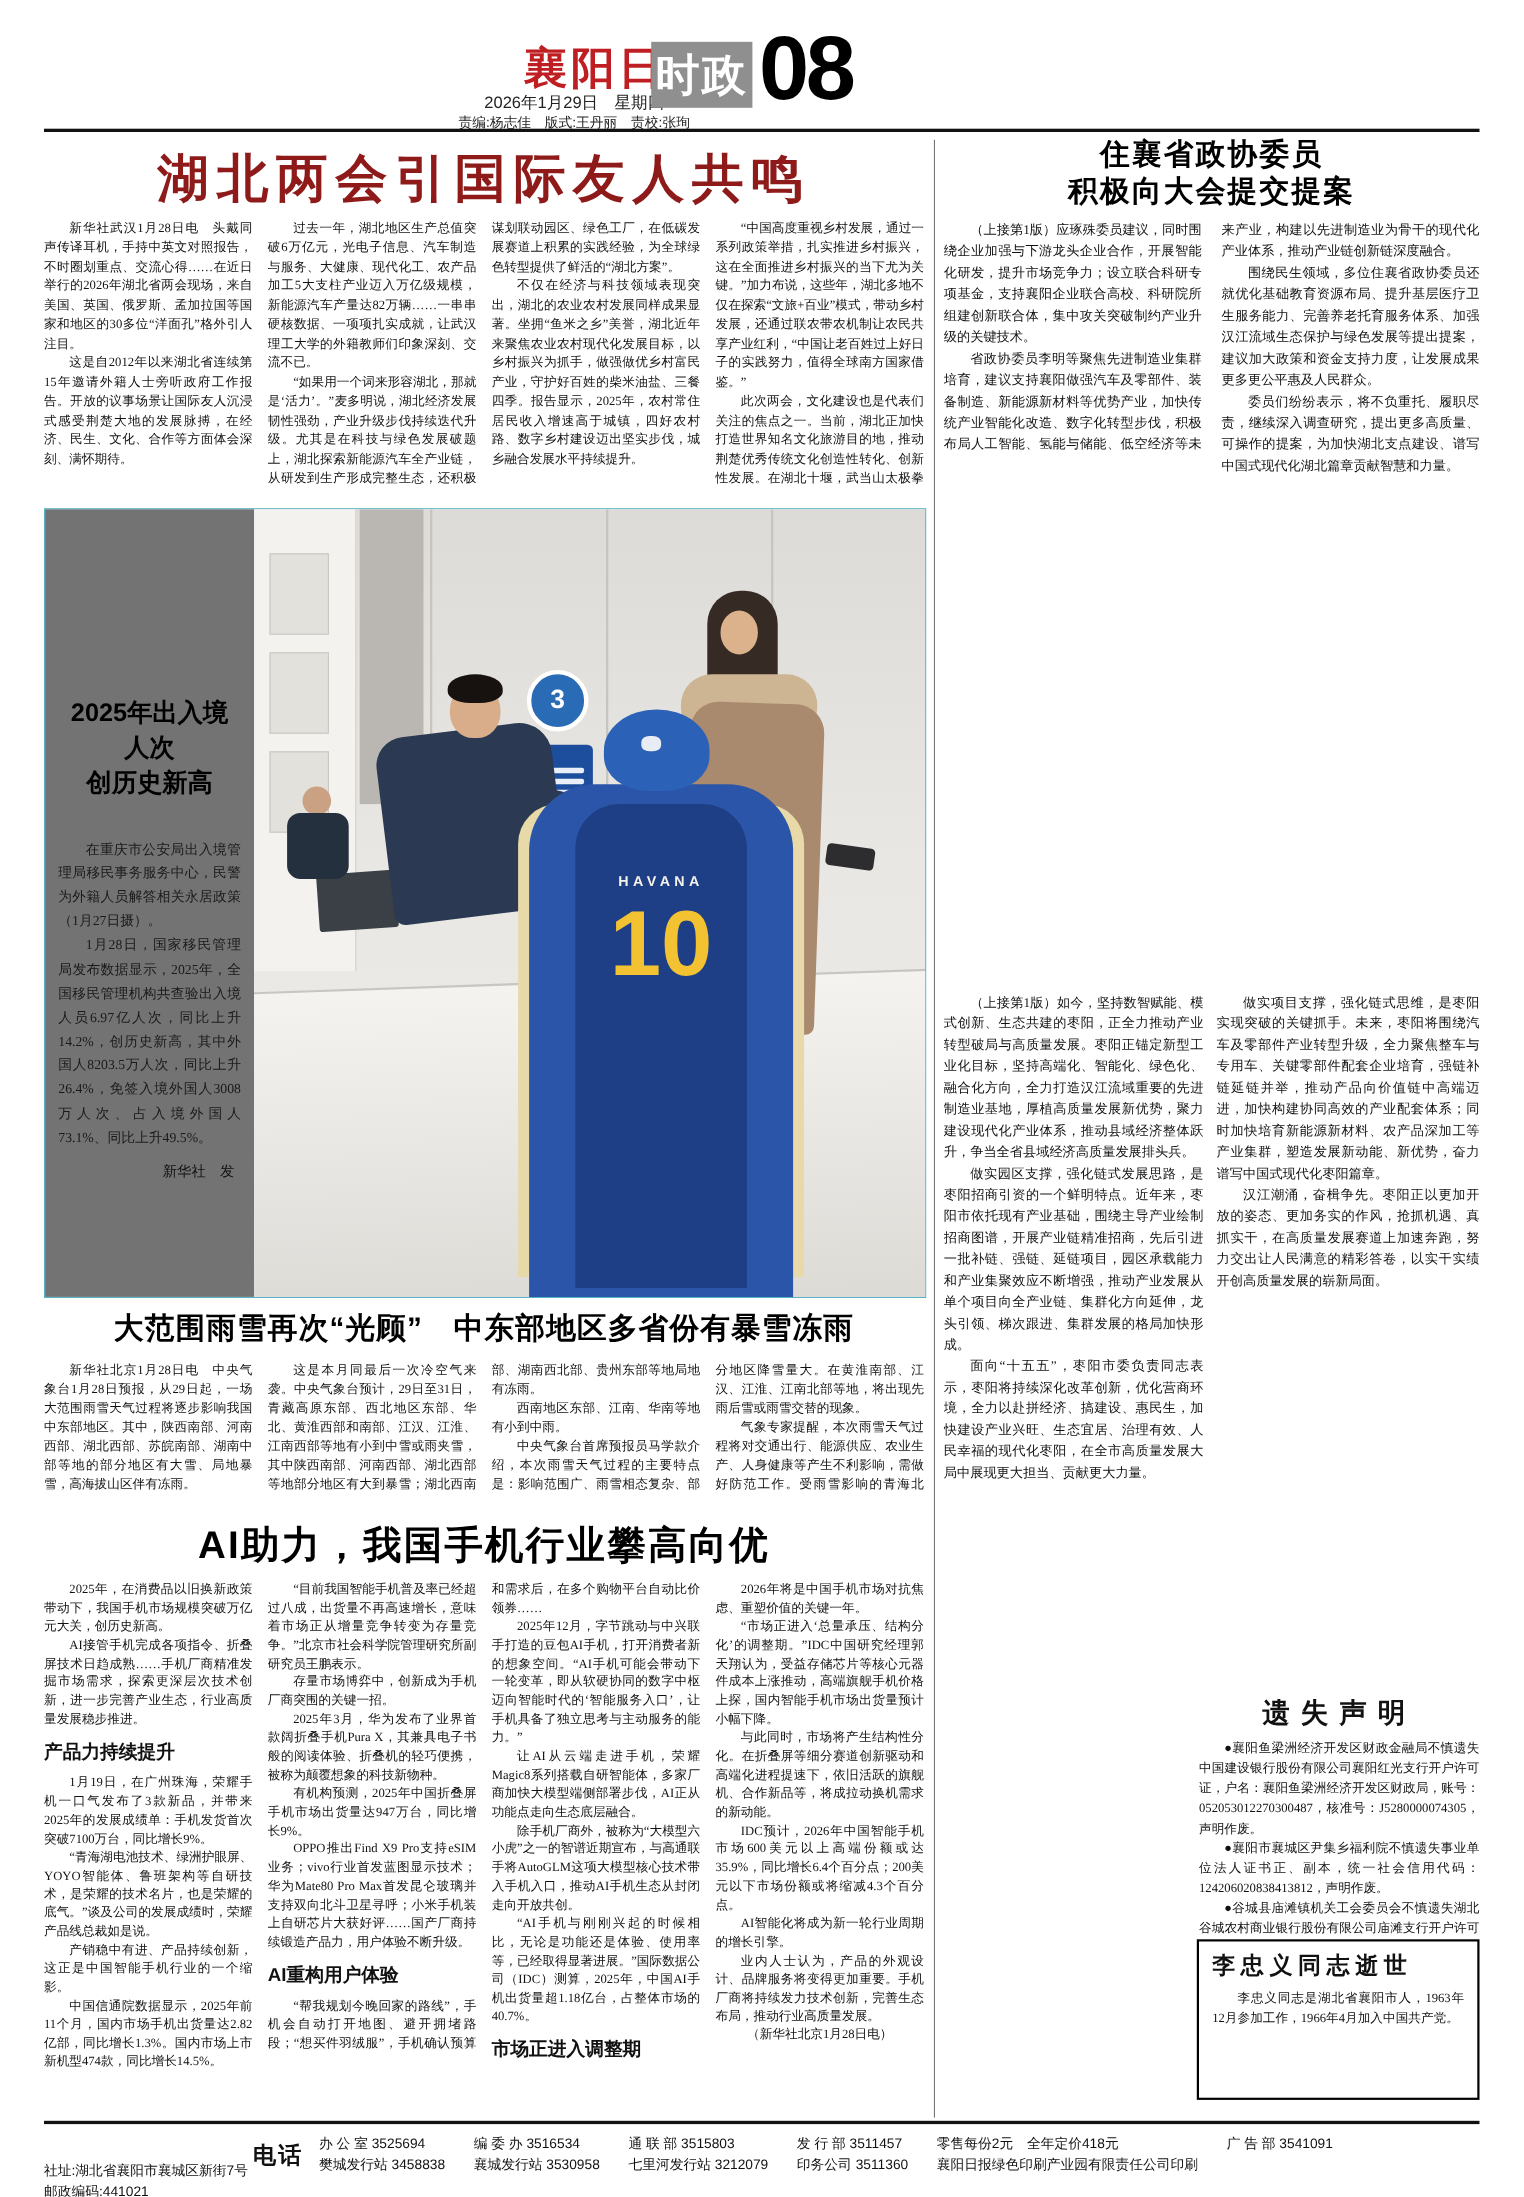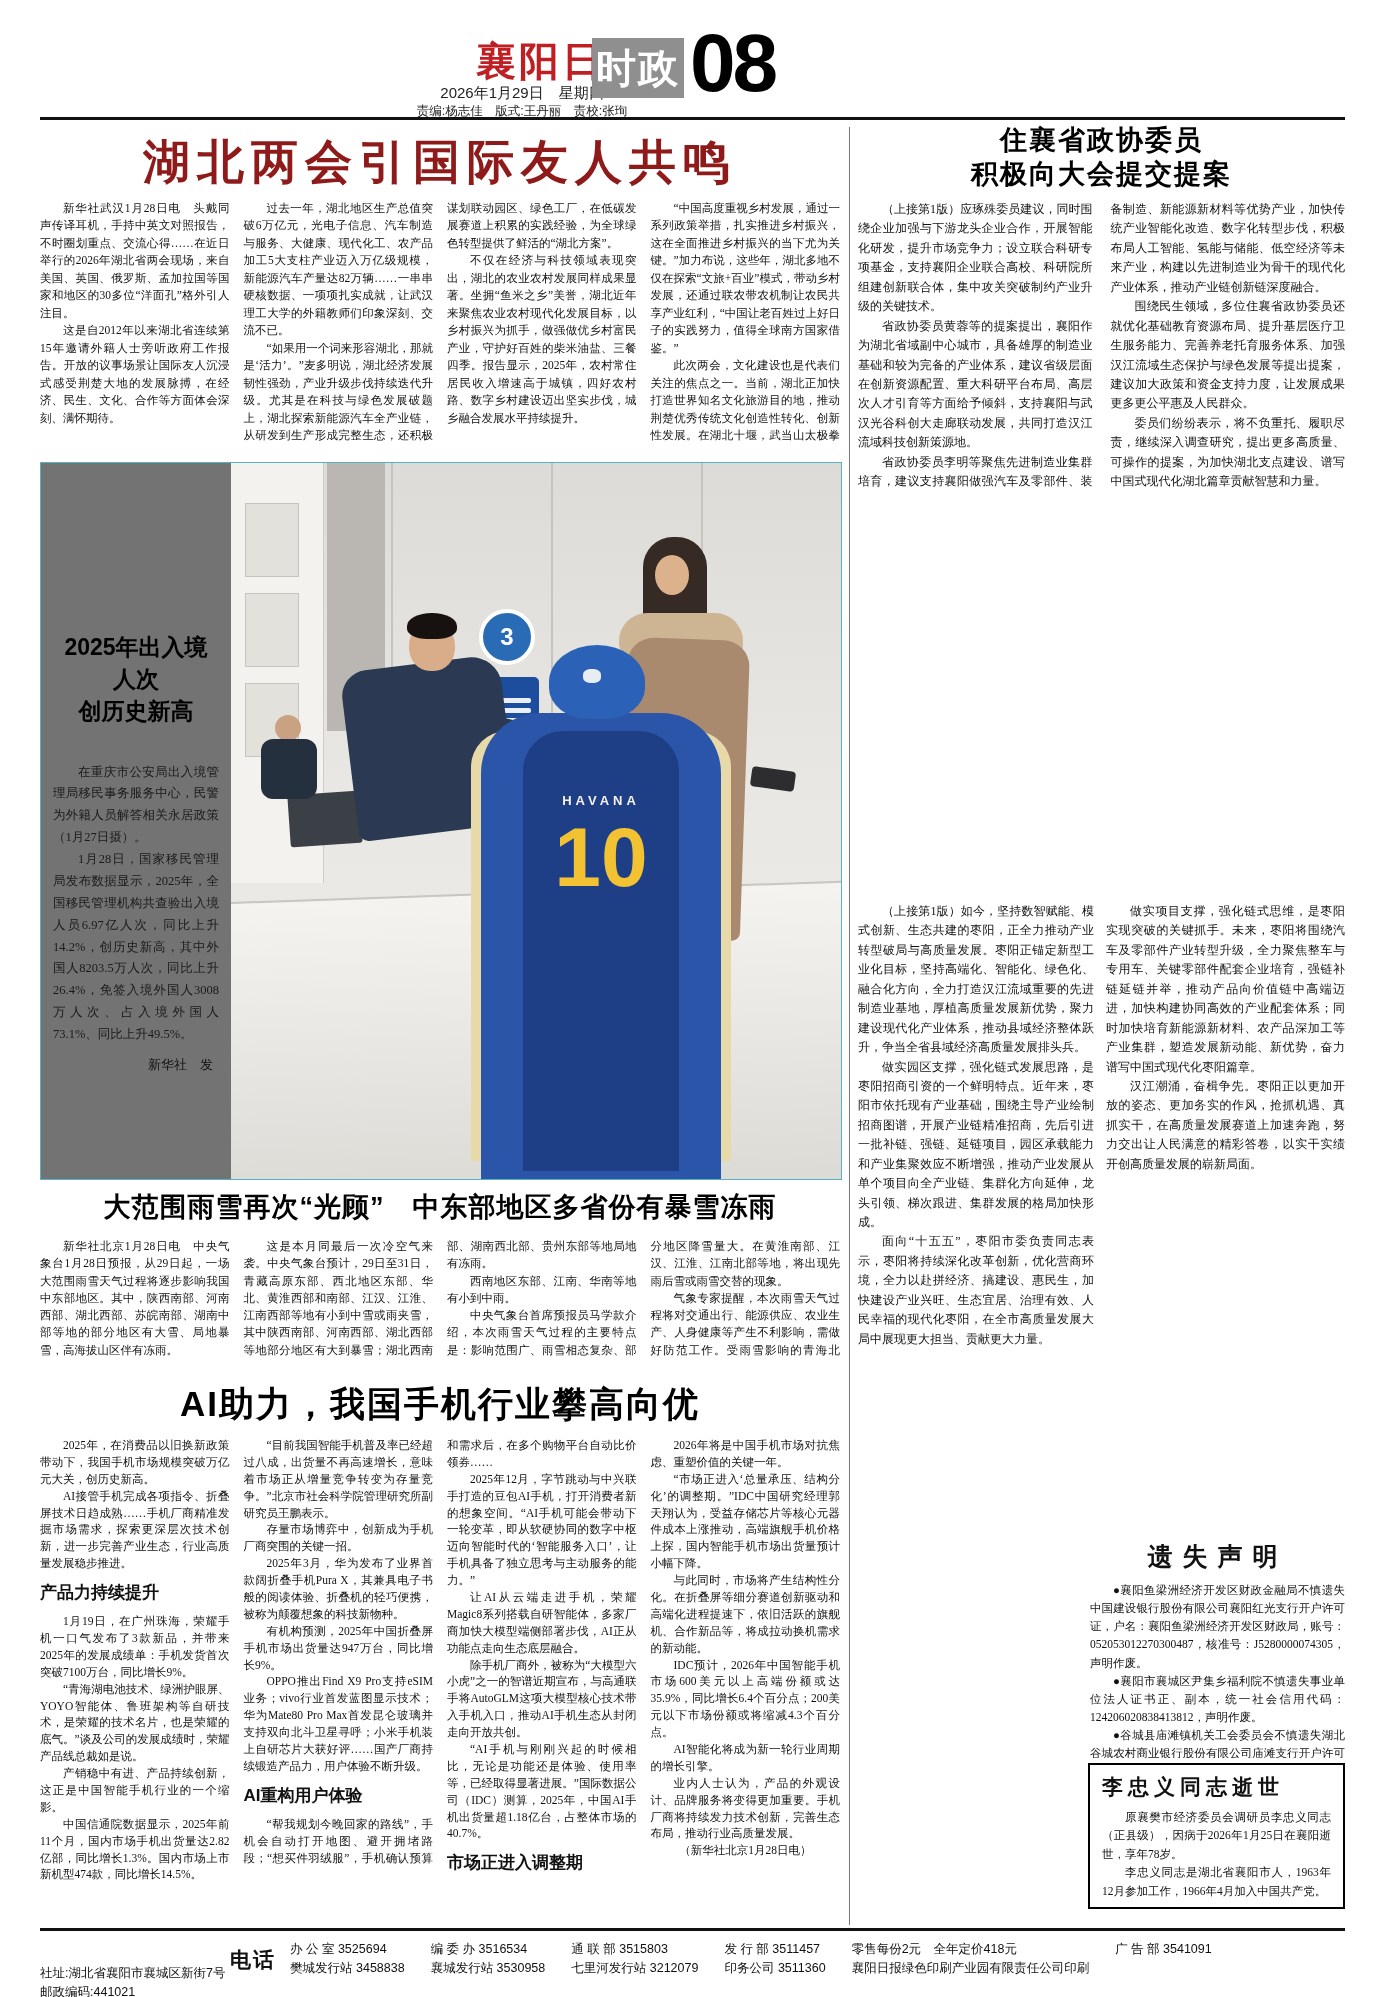--- a/index.html
+++ b/index.html
@@ -235,21 +235,20 @@
       </div>
     <p class="signoff">（新华社北京1月28日电）</p>
   </div>
 
   <div class="abs right-headline sans">
     <div>住襄省政协委员</div>
     <div>积极向大会提交提案</div>
   </div>
   <div class="abs right-a cols2 body-text">
       <p>（上接第1版）应琢殊委员建议，同时围绕企业加强与下游龙头企业合作，开展智能化研发，提升市场竞争力；设立联合科研专项基金，支持襄阳企业联合高校、科研院所组建创新联合体，集中攻关突破制约产业升级的关键技术。</p>
-      <p>省政协委员黄蓉等的提案提出，襄阳作为湖北省域副中心城市，具备雄厚的制造业基础和较为完备的产业体系，建议省级层面在创新资源配置、重大科研平台布局、高层次人才引育等方面给予倾斜，支持襄阳与武汉光谷科创大走廊联动发展，共同打造汉江流域科技创新策源地。</p>
       <p>省政协委员李明等聚焦先进制造业集群培育，建议支持襄阳做强汽车及零部件、装备制造、新能源新材料等优势产业，加快传统产业智能化改造、数字化转型步伐，积极布局人工智能、氢能与储能、低空经济等未来产业，构建以先进制造业为骨干的现代化产业体系，推动产业链创新链深度融合。</p>
       <p>围绕民生领域，多位住襄省政协委员还就优化基础教育资源布局、提升基层医疗卫生服务能力、完善养老托育服务体系、加强汉江流域生态保护与绿色发展等提出提案，建议加大政策和资金支持力度，让发展成果更多更公平惠及人民群众。</p>
       <p>委员们纷纷表示，将不负重托、履职尽责，继续深入调查研究，提出更多高质量、可操作的提案，为加快湖北支点建设、谱写中国式现代化湖北篇章贡献智慧和力量。</p>
     </div>
 
   <div class="abs right-b-col1 body-text">
       <p>（上接第1版）如今，坚持数智赋能、模式创新、生态共建的枣阳，正全力推动产业转型破局与高质量发展。枣阳正锚定新型工业化目标，坚持高端化、智能化、绿色化、融合化方向，全力打造汉江流域重要的先进制造业基地，厚植高质量发展新优势，聚力建设现代化产业体系，推动县域经济整体跃升，争当全省县域经济高质量发展排头兵。</p>
       <p>做实园区支撑，强化链式发展思路，是枣阳招商引资的一个鲜明特点。近年来，枣阳市依托现有产业基础，围绕主导产业绘制招商图谱，开展产业链精准招商，先后引进一批补链、强链、延链项目，园区承载能力和产业集聚效应不断增强，推动产业发展从单个项目向全产业链、集群化方向延伸，龙头引领、梯次跟进、集群发展的格局加快形成。</p>
       <p>面向“十五五”，枣阳市委负责同志表示，枣阳将持续深化改革创新，优化营商环境，全力以赴拼经济、搞建设、惠民生，加快建设产业兴旺、生态宜居、治理有效、人民幸福的现代化枣阳，在全市高质量发展大局中展现更大担当、贡献更大力量。</p>
     </div>
@@ -263,21 +262,20 @@
     <div class="lost-items">
         <p>●襄阳鱼梁洲经济开发区财政金融局不慎遗失中国建设银行股份有限公司襄阳红光支行开户许可证，户名：襄阳鱼梁洲经济开发区财政局，账号：052053012270300487，核准号：J5280000074305，声明作废。</p>
         <p>●襄阳市襄城区尹集乡福利院不慎遗失事业单位法人证书正、副本，统一社会信用代码：124206020838413812，声明作废。</p>
         <p>●谷城县庙滩镇机关工会委员会不慎遗失湖北谷城农村商业银行股份有限公司庙滩支行开户许可证，核准号为J5284000725001，声明作废。</p>
       </div>
   </div>
 
   <div class="abs obituary">
     <div class="obit-title">李忠义同志逝世</div>
     <div>
-        <p>原襄樊市经济委员会调研员李忠义同志（正县级），因病于2026年1月25日在襄阳逝世，享年78岁。</p>
         <p>李忠义同志是湖北省襄阳市人，1963年12月参加工作，1966年4月加入中国共产党。</p>
       </div>
   </div>
 
   <div class="abs rule-bottom"></div>
   <div class="abs footer-row sans">
     <div class="f-addr">
       <div>社址:湖北省襄阳市襄城区新街7号</div>
       <div>邮政编码:441021</div>
     </div>

